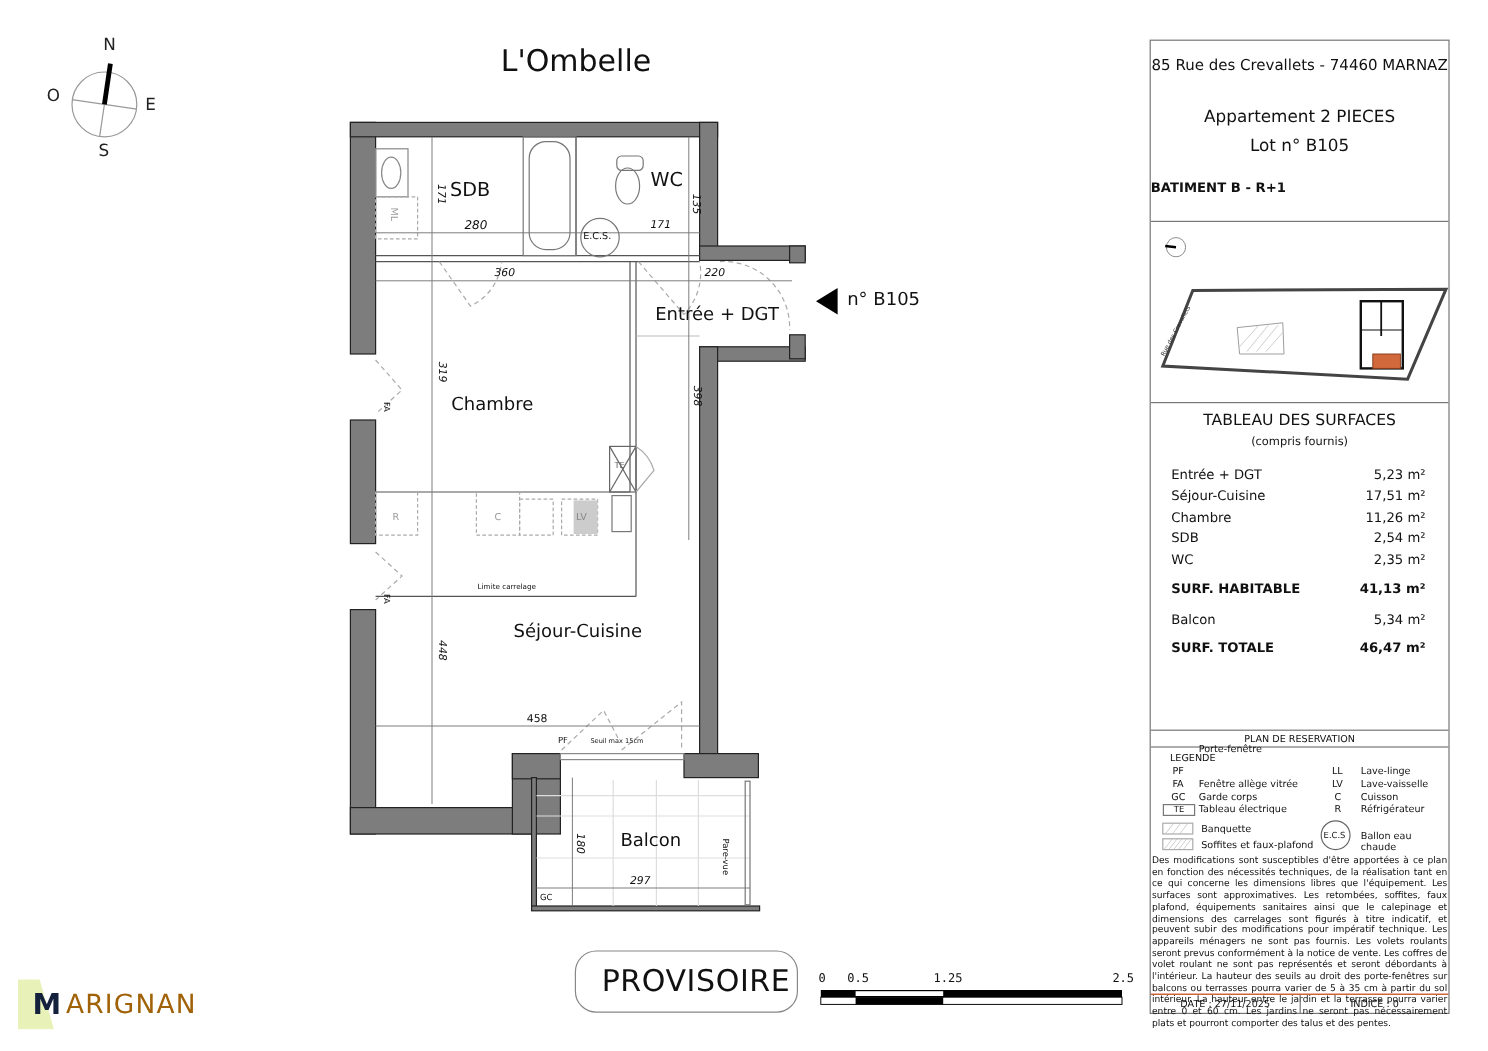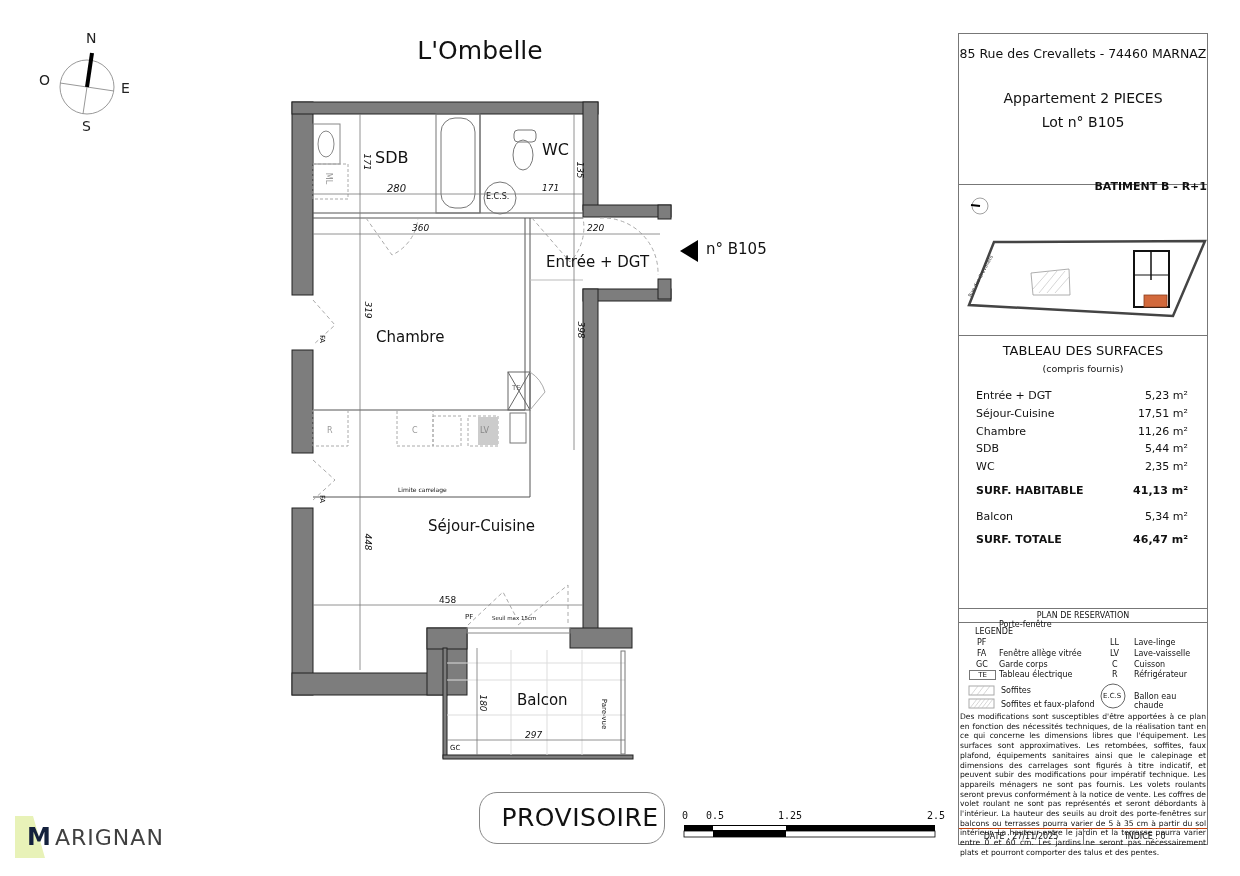--- a/index.html
+++ b/index.html
@@ -6,31 +6,31 @@
   body { width:1240px; height:876px; position:relative; overflow:hidden; font-family:"DejaVu Sans", sans-serif; color:#111; }
   .abs { position:absolute; }
   .title { left:380px; top:36px; width:200px; text-align:center; font-size:25px; }
   .compass { left:30px; top:30px; width:120px; height:110px; }
   .compass span { position:absolute; font-size:14px; color:#222; }
   .plan { left:285px; top:95px; width:520px; height:680px; }
   .entry-label { left:706px; top:240px; font-size:15px; }
   .logo { left:15px; top:816px; width:180px; height:40px; }
   .logo .bg { position:absolute; left:0; top:0; width:30px; height:42px; background:#e8f2b8; clip-path:polygon(0 0,60% 0,100% 100%,0 100%); }
   .logo .m { position:absolute; left:12px; top:7px; font-size:24px; font-weight:bold; color:#14213d; letter-spacing:0; }
-  .logo .rest { position:absolute; left:40px; top:9px; font-size:22px; color:#404040; letter-spacing:1px; }
+  .logo .rest { position:absolute; left:40px; top:9px; font-size:22px; color:#a16207; letter-spacing:1px; }
   .provisoire { left:479px; top:792px; width:168px; height:50px; border:1px solid #888; border-radius:18px; font-size:25px; text-align:center; line-height:50px; letter-spacing:0.5px;padding-left:16px; }
   .scale { left:682px; top:810px; width:262px; height:40px; }
   .scale span { position:absolute; top:0; font-size:10px; font-family:"DejaVu Sans Mono", monospace; }
   .panel { left:958px; top:33px; width:248px; height:810px; border:1px solid #777; }
   .panel .sec { position:absolute; left:0; width:248px; border-bottom:1px solid #777; }
   .addr { top:0; height:150px; }
   .addr .line1 { position:absolute; top:12px; width:100%; text-align:center; font-size:12.5px; }
   .addr .line2 { position:absolute; top:56px; width:100%; text-align:center; font-size:14px; }
   .addr .line3 { position:absolute; top:80px; width:100%; text-align:center; font-size:14px; }
-  .addr .line4 { position:absolute; top:146px; width:100%; text-align:right; font-size:11px; font-weight:bold; }
+  .addr .line4 { position:absolute; top:116px; width:100%; text-align:left; font-size:11px; font-weight:bold; }
   .site { top:151px; height:150px; }
   .surf { top:302px; height:272px; }
   .surf .h1 { position:absolute; top:7px; width:100%; text-align:center; font-size:13px; }
   .surf .h2 { position:absolute; top:27px; width:100%; text-align:center; font-size:9.5px; }
   .srow { position:absolute; left:17px; width:212px; font-size:11px; height:16px; }
   .srow .lbl { position:absolute; left:0; }
   .srow .val { position:absolute; right:0; }
   .srow.bold { font-weight:bold; }
   .legend { top:575px; height:103px; border-bottom:none !important; }
   .legend .head { position:absolute; left:0; top:0; width:100%; height:13px; border-bottom:1px solid #777; text-align:center; font-size:8px; line-height:13px; }
@@ -257,21 +257,21 @@
     <div class="srow" style="top:71px">
         <span class="lbl">Séjour-Cuisine</span>
         <span class="val">17,51  m²</span>
       </div>
     <div class="srow" style="top:89px">
         <span class="lbl">Chambre</span>
         <span class="val">11,26  m²</span>
       </div>
     <div class="srow" style="top:106px">
         <span class="lbl">SDB</span>
-        <span class="val">5,44  m²</span>
+        <span class="val">2,54  m²</span>
       </div>
     <div class="srow" style="top:124px">
         <span class="lbl">WC</span>
         <span class="val">2,35  m²</span>
       </div>
     <div class="srow bold" style="top:148px">
         <span class="lbl">SURF. HABITABLE</span>
         <span class="val">41,13 m²</span>
       </div>
     <div class="srow" style="top:174px">
@@ -315,21 +315,21 @@
       <rect x="10" y="90" width="25" height="9" fill="none" stroke="#aaa"></rect>
       <g stroke="#bbb" stroke-width="0.6">
           <line x1="11" y1="99" x2="18" y2="90"></line>
           <line x1="15" y1="99" x2="22" y2="90"></line>
           <line x1="19" y1="99" x2="26" y2="90"></line>
           <line x1="23" y1="99" x2="30" y2="90"></line>
           <line x1="27" y1="99" x2="34" y2="90"></line>
         </g>
       <circle cx="154" cy="87" r="12" fill="none" stroke="#666"></circle>
     </svg>
-    <div class="t" style="left:42px;top:77px">Soffites</div>
+    <div class="t" style="left:42px;top:77px">Banquette</div>
     <div class="t" style="left:42px;top:91px">Soffites et faux-plafond</div>
     <div class="t" style="left:144px;top:83px;font-size:7px">E.C.S</div>
     <div class="t" style="left:175px;top:83px">Ballon eau chaude</div>
   </div>
 
   <div class="disc">Des modifications sont susceptibles d'être apportées à ce plan en fonction des nécessités techniques, de la réalisation tant en ce qui concerne les dimensions libres que l'équipement. Les surfaces sont approximatives. Les retombées, soffites, faux plafond, équipements sanitaires ainsi que le calepinage et dimensions des carrelages sont figurés à titre indicatif, et peuvent subir des modifications pour impératif technique. Les appareils ménagers ne sont pas fournis. Les volets roulants seront prevus conformément à la notice de vente. Les coffres de volet roulant ne sont pas représentés et seront débordants à l'intérieur. La hauteur des seuils au droit des porte-fenêtres sur balcons ou terrasses pourra varier de 5 à 35 cm à partir du sol intérieur. La hauteur entre le jardin et la terrasse pourra varier entre 0 et 60 cm. Les jardins ne seront pas nécessairement plats et pourront comporter des talus et des pentes.</div>
 
   <div class="footer">
     <div class="d">DATE : 27/11/2025</div>
     <div class="i">INDICE : 0</div>

